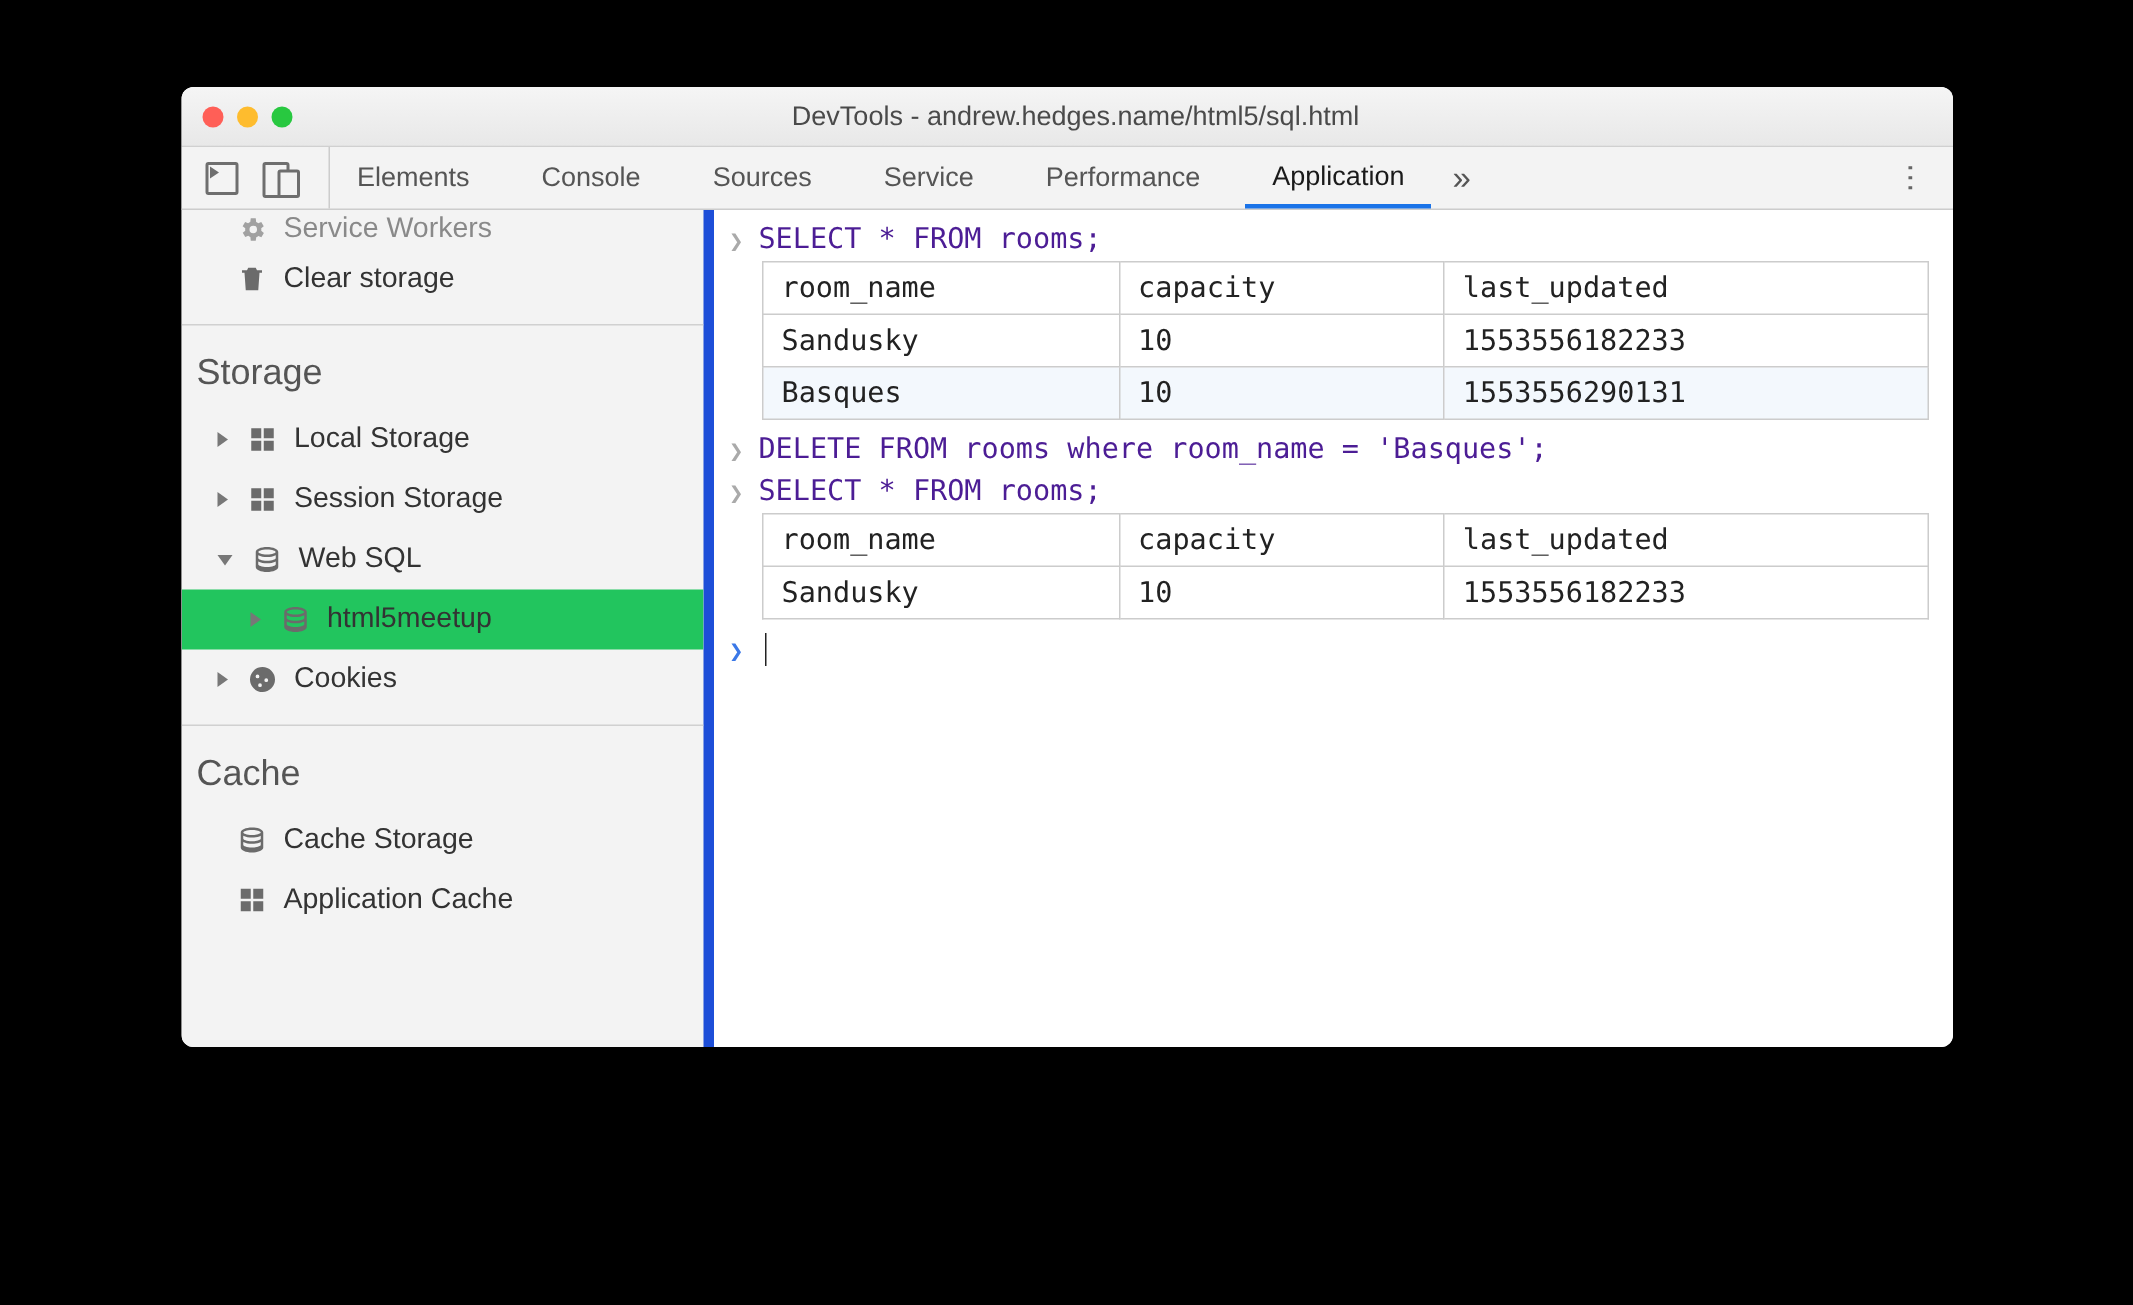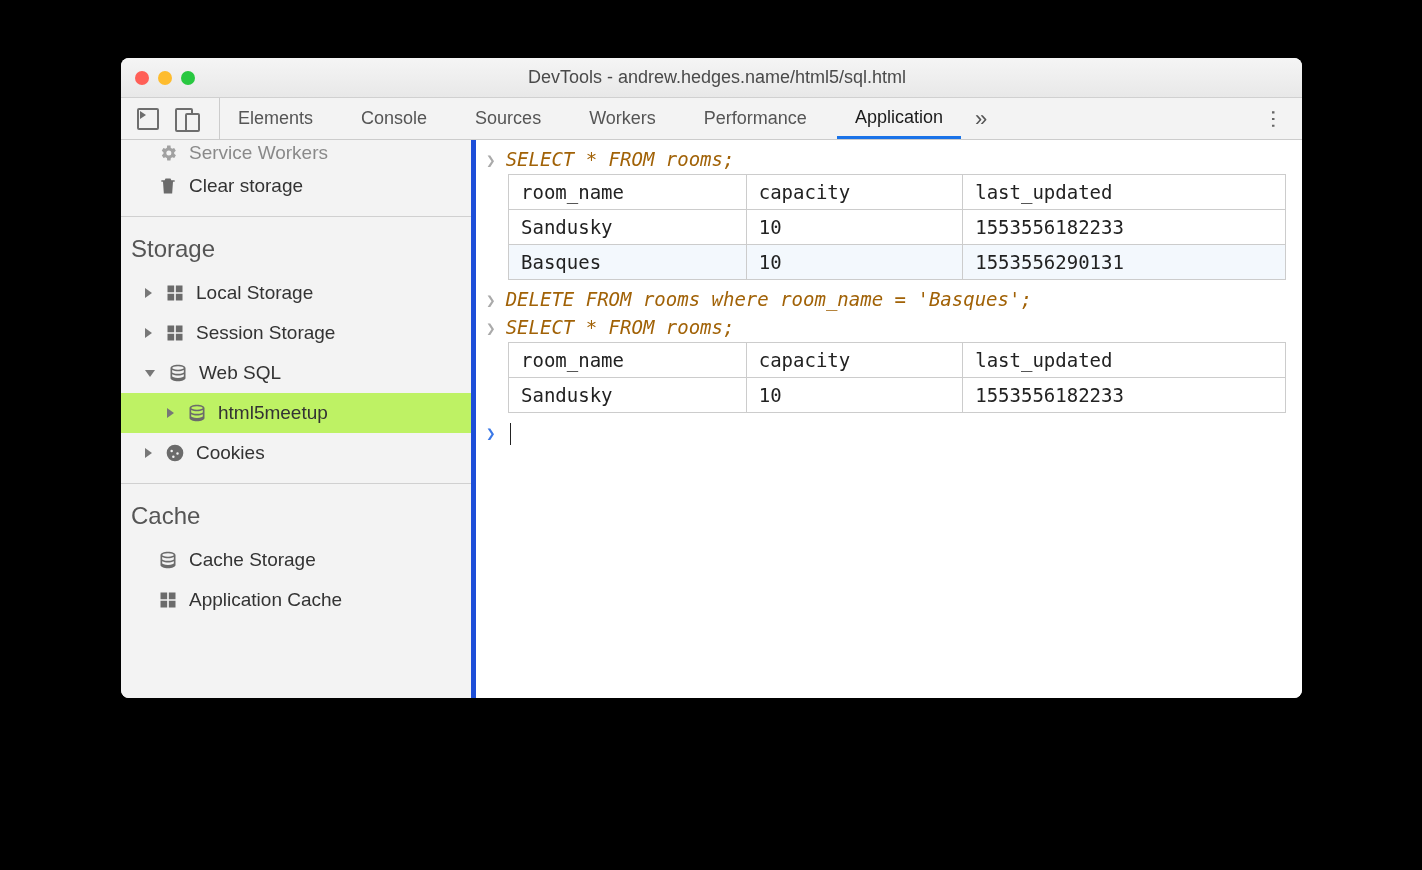--- a/index.html
+++ b/index.html
@@ -51,38 +51,38 @@
   .icon-devices::before{content:"";position:absolute;left:0;top:0;width:14px;height:20px;border:2px solid #6e6e6e;border-radius:2px;}
   .icon-devices::after{content:"";position:absolute;left:10px;top:5px;width:11px;height:15px;border:2px solid #6e6e6e;border-radius:2px;background:#f3f3f3;}
   .tabs{display:flex;align-items:stretch;gap:12px;height:100%;}
   .tab{padding:0 18px;display:flex;align-items:center;cursor:pointer;color:#555;white-space:nowrap;}
   .tab.active{color:#1a1a1a;border-bottom:3px solid #1a73e8;}
   .more{padding:0 14px;display:flex;align-items:center;color:#555;font-size:22px;}
   .kebab{margin-left:auto;padding:0 18px;color:#666;font-size:20px;letter-spacing:0;display:flex;align-items:center;}
   .kebab span{display:inline-block;transform:rotate(90deg);}
   .content{flex:1;display:flex;overflow:hidden;}
   
-  .sidebar{width:355px;background:#f3f3f3;border-right:5px solid #1d4ed8;overflow:hidden;font-size:19px;color:#333;}
+  .sidebar{width:355px;background:#f3f3f3;border-right:7px solid #1d4ed8;overflow:hidden;font-size:19px;color:#333;}
   .side-row{display:flex;align-items:center;height:40px;padding-left:36px;gap:10px;cursor:pointer;}
   .side-row.group{padding-left:10px;font-size:24px;color:#555;height:auto;padding:18px 0 10px 10px;cursor:default;}
   .side-row.lvl1{padding-left:24px;}
   .side-row.lvl2{padding-left:46px;}
-  .side-row.selected{background:#bef264;}
+  .side-row.selected{background:#22c55e;}
   .side-row .tri{width:0;height:0;border-top:5px solid transparent;border-bottom:5px solid transparent;border-left:7px solid #777;margin-right:2px;}
   .side-row .tri.down{border-left:5px solid transparent;border-right:5px solid transparent;border-top:7px solid #777;border-bottom:none;}
   .side-row .noarrow{width:9px;}
   .side-section{border-bottom:1px solid #d0d0d0;padding-bottom:10px;}
   .ico{width:22px;height:20px;display:inline-flex;align-items:center;justify-content:center;color:#6b6b6b;}
   .ico svg{width:20px;height:20px;fill:#6b6b6b;}
   
   .main{flex:1;background:#fff;overflow:auto;font-family:Menlo,Consolas,monospace;font-size:19px;color:#222;padding:6px 0 0 0;}
   .cmd-line{display:flex;align-items:flex-start;padding:2px 10px 4px 10px;gap:10px;}
   .cmd-line .arrow{color:#aaa;font-size:16px;padding-top:3px;}
   .cmd-line.input .arrow{color:#3b78e7;font-weight:bold;}
-  .cmd-line .sql{color:#a16207;font-style:italic;}
+  .cmd-line .sql{color:#4c1d95;}
   .cursor{display:inline-block;width:1px;height:22px;background:#222;vertical-align:middle;margin-left:4px;}
   .result-table{border:1px solid #ccc;border-collapse:collapse;margin:0 8px 6px 32px;width:calc(100% - 48px);font-family:Menlo,Consolas,monospace;}
   .result-table th,.result-table td{border:1px solid #ccc;padding:6px 12px;text-align:left;font-weight:normal;}
   .result-table thead th{background:#fff;}
   .result-table tbody tr:nth-child(even){background:#f3f8fd;}
   .partial{color:#444;}
 </style>
 </head>
 <body>
 
@@ -98,21 +98,21 @@
 
   <div class="tabsbar">
     <div class="toolbar-ico-group">
       <div class="icon-outline arrow"></div>
       <div class="icon-devices"></div>
     </div>
     <div class="tabs">
       <div class="tab">Elements</div>
       <div class="tab">Console</div>
       <div class="tab">Sources</div>
-      <div class="tab">Workers</div>
+      <div class="tab">Service</div>
       <div class="tab">Performance</div>
       <div class="tab active">Application</div>
     </div>
     <div class="more">»</div>
     <div class="kebab">
         <span>⋯</span>
       </div>
   </div>
 
   <div class="content">

